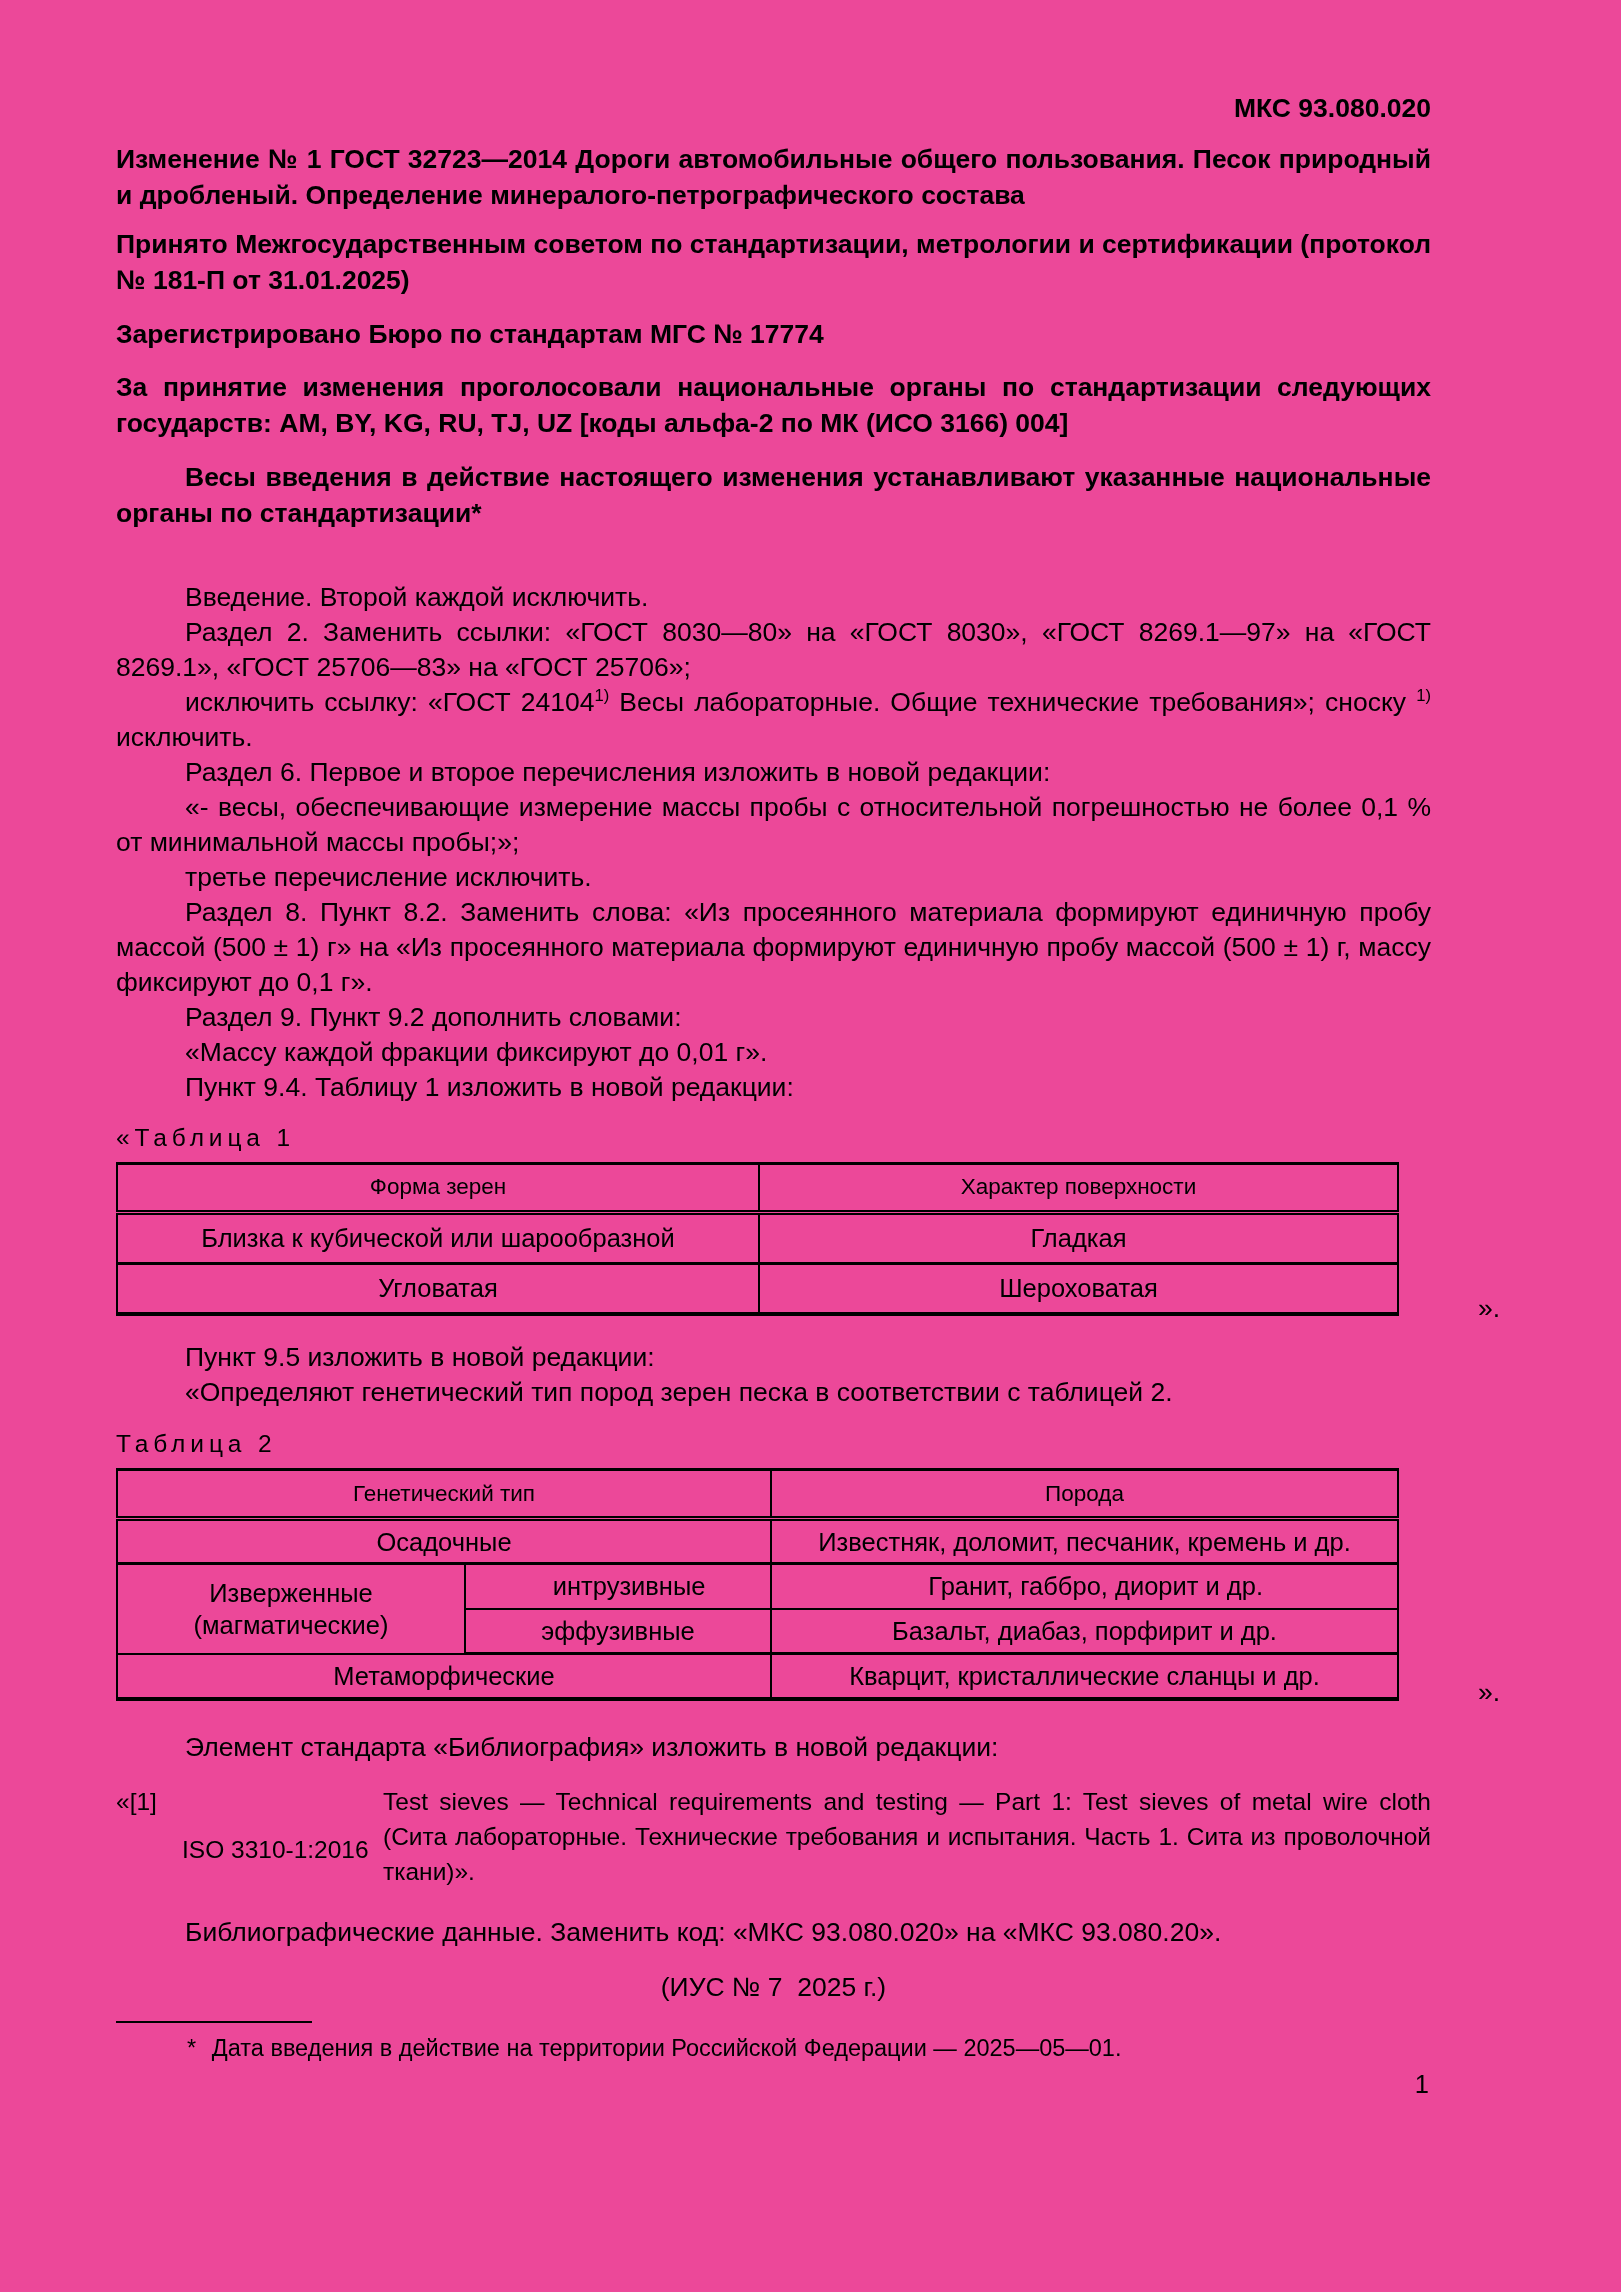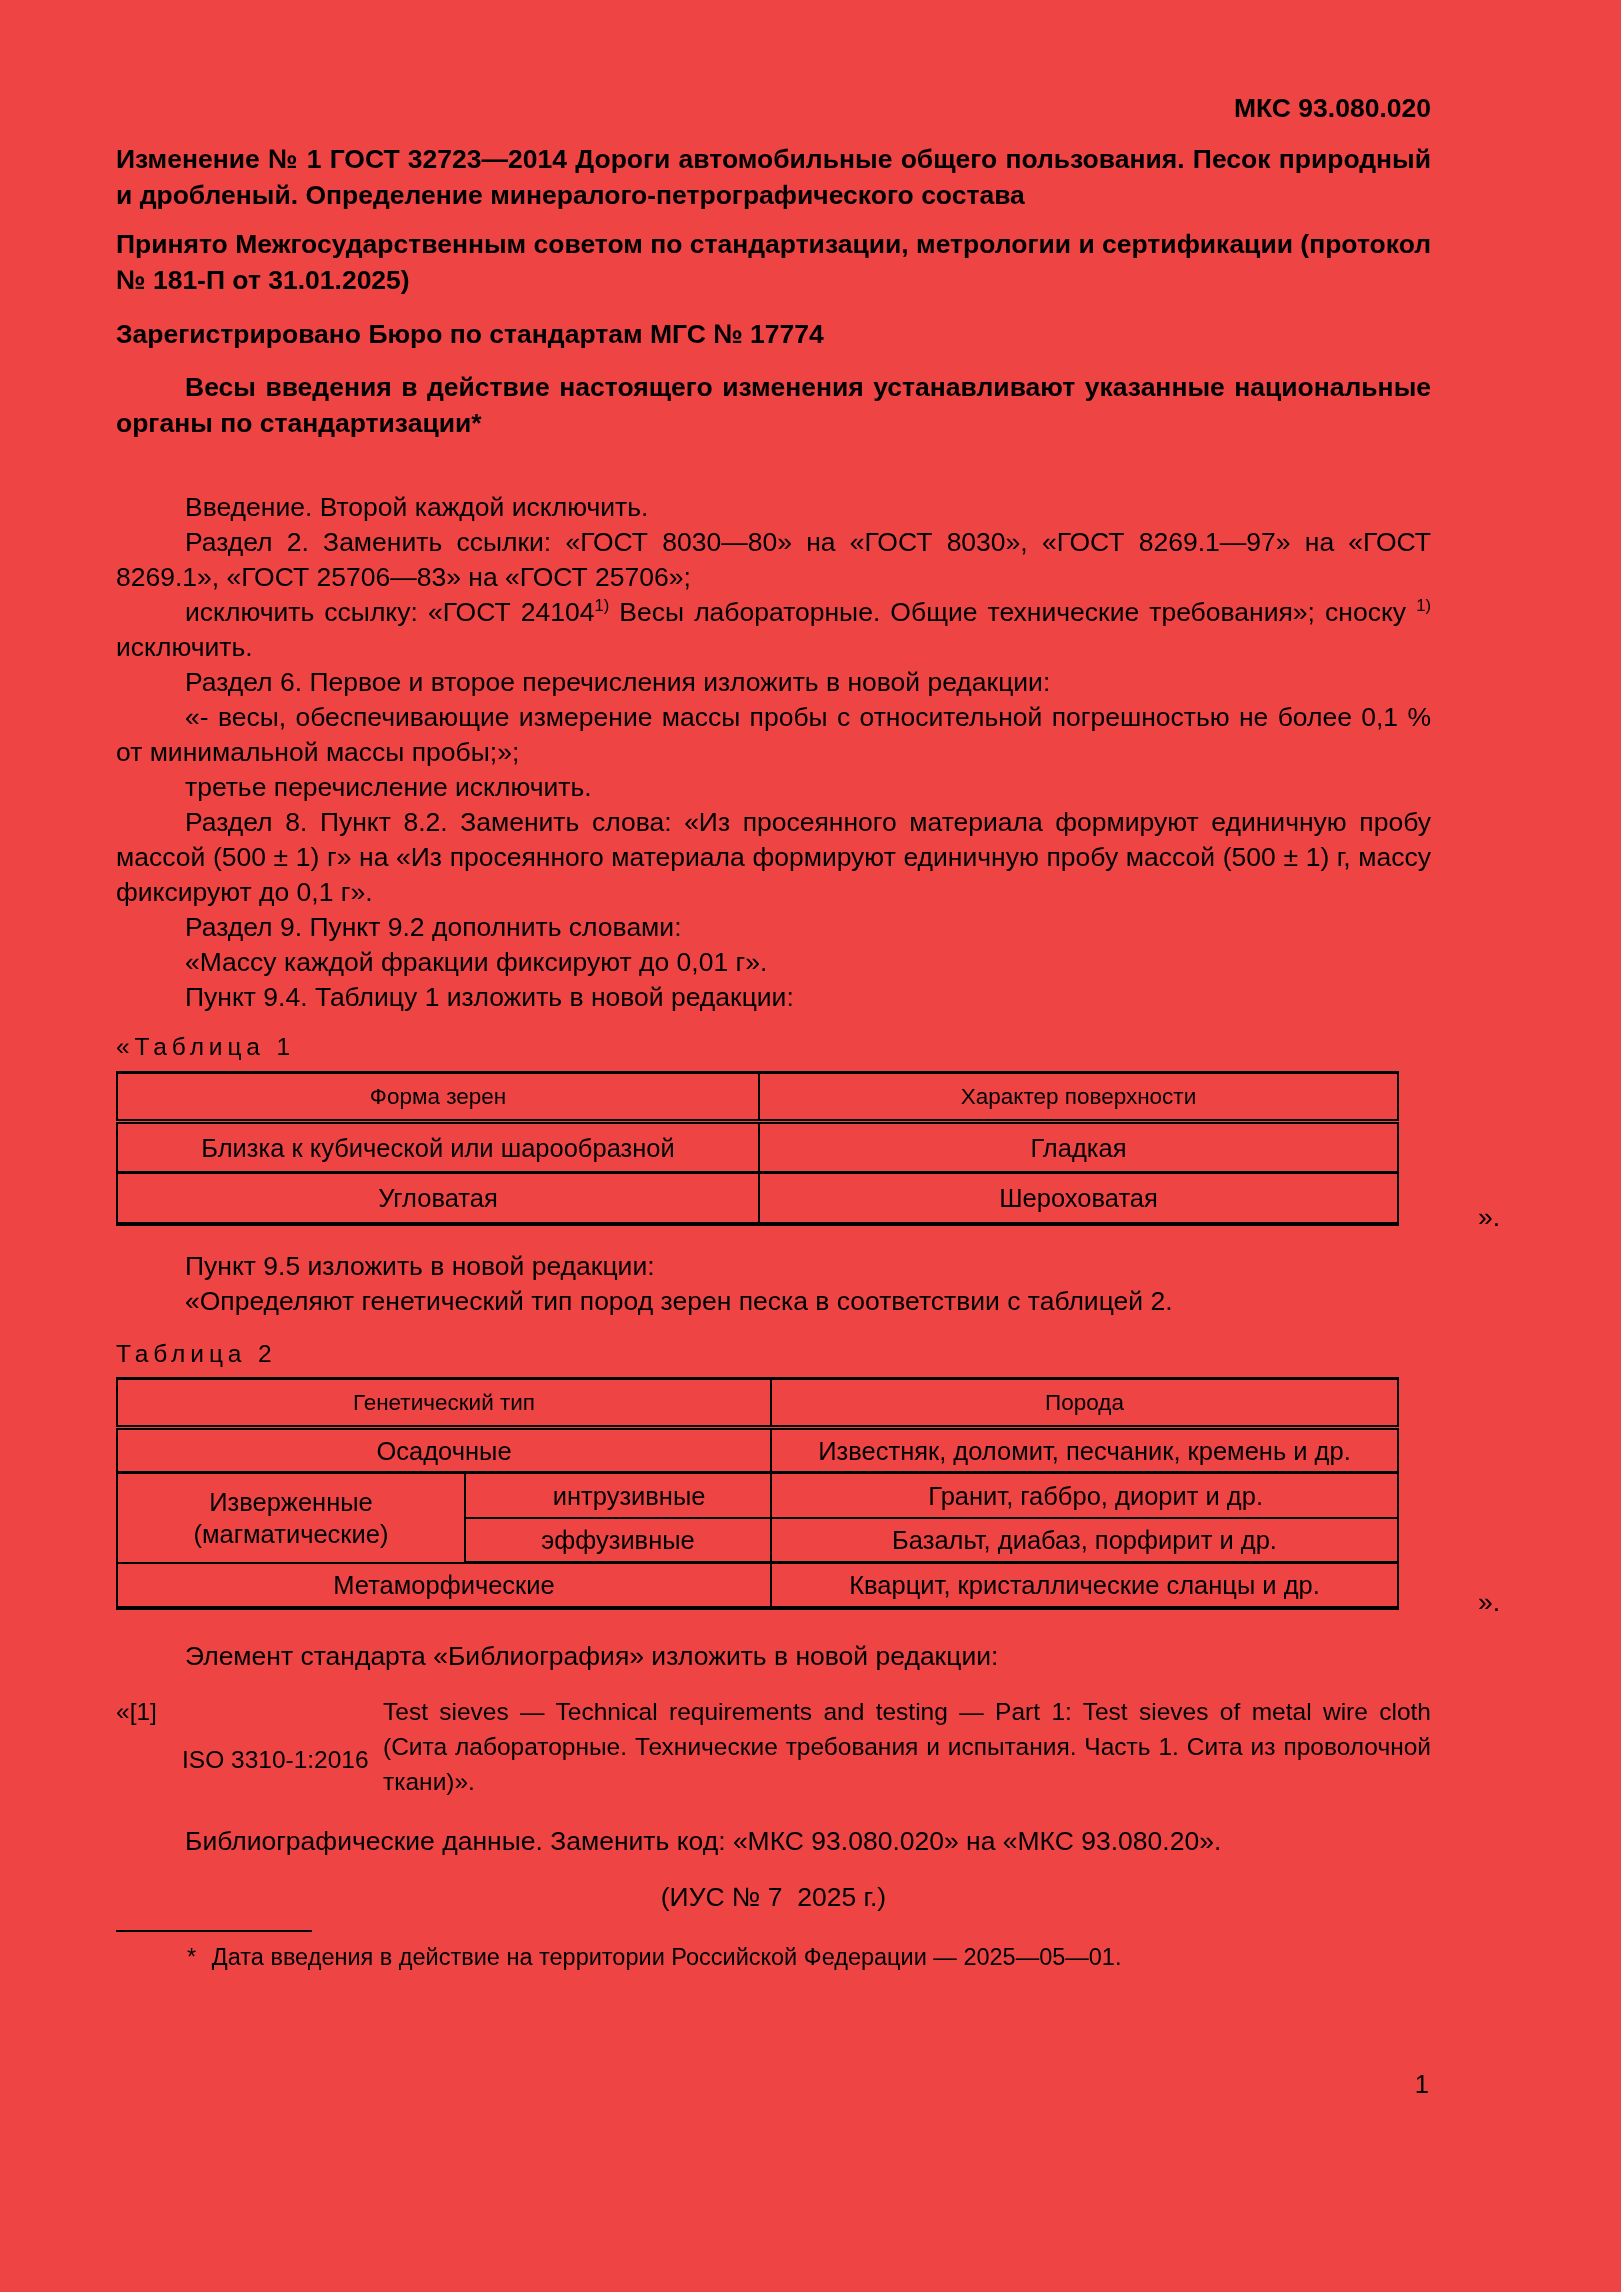--- a/index.html
+++ b/index.html
@@ -1,21 +1,21 @@
 <!DOCTYPE html>
 <html lang="ru"><head>
 <meta charset="utf-8">
 <style>
   * { box-sizing: border-box; }
   html, body { margin: 0; padding: 0; background: #ffffff; }
   .page {
     position: relative;
     width: 1621px;
     height: 2293px;
-    background: #ef4444;
+    background: #ec4899;
     color: #000000;
     font-family: "Liberation Sans", sans-serif;
     padding: 90px 190px 0 116px;
     overflow: hidden;
   }
   p { margin: 0; font-size: 26.5px; line-height: 36px; }
   .b { font-weight: bold; }
   .just { text-align: justify; }
   .ind { text-indent: 69px; }
   .mks { text-align: right; margin-bottom: 14.7px; }
@@ -74,20 +74,21 @@
 <div class="page">
 
   <p class="mks b">МКС 93.080.020</p>
 
   <p class="b just mb14">Изменение № 1 ГОСТ 32723—2014 Дороги автомобильные общего пользования. Песок природ­ный и дробленый. Определение минералого-петрографического состава</p>
 
   <p class="b just mb18">Принято Межгосударственным советом по стандартизации, метрологии и сертификации (протокол № 181-П от 31.01.2025)</p>
 
   <p class="b mb17">Зарегистрировано Бюро по стандартам МГС № 17774</p>
 
+  <p class="b just mb19">За принятие изменения проголосовали национальные органы по стандартизации следующих государств: AM, BY, KG, RU, TJ, UZ [коды альфа-2 по МК (ИСО 3166) 004]</p>
 
   <p class="b just ind">Весы введения в действие настоящего изменения устанавливают указанные национальные органы по стандартизации*</p>
 
   <div class="body-block">
     <p class="ind">Введение. Второй каждой исключить.</p>
     <p class="ind just">Раздел 2. Заменить ссылки: «ГОСТ 8030—80» на «ГОСТ 8030», «ГОСТ 8269.1—97» на «ГОСТ 8269.1», «ГОСТ 25706—83» на «ГОСТ 25706»;</p>
     <p class="ind just"><span>исключить ссылку: «ГОСТ 24104</span><sup class="fn-sup">1)</sup><span> Весы лабораторные. Общие технические требования»; сноску </span><sup class="fn-sup">1)</sup><span> исключить.</span></p>
     <p class="ind">Раздел 6. Первое и второе перечисления изложить в новой редакции:</p>
     <p class="ind just">«- весы, обеспечивающие измерение массы пробы с относительной погрешностью не более 0,1 % от минимальной массы пробы;»;</p>
     <p class="ind">третье перечисление исключить.</p>

